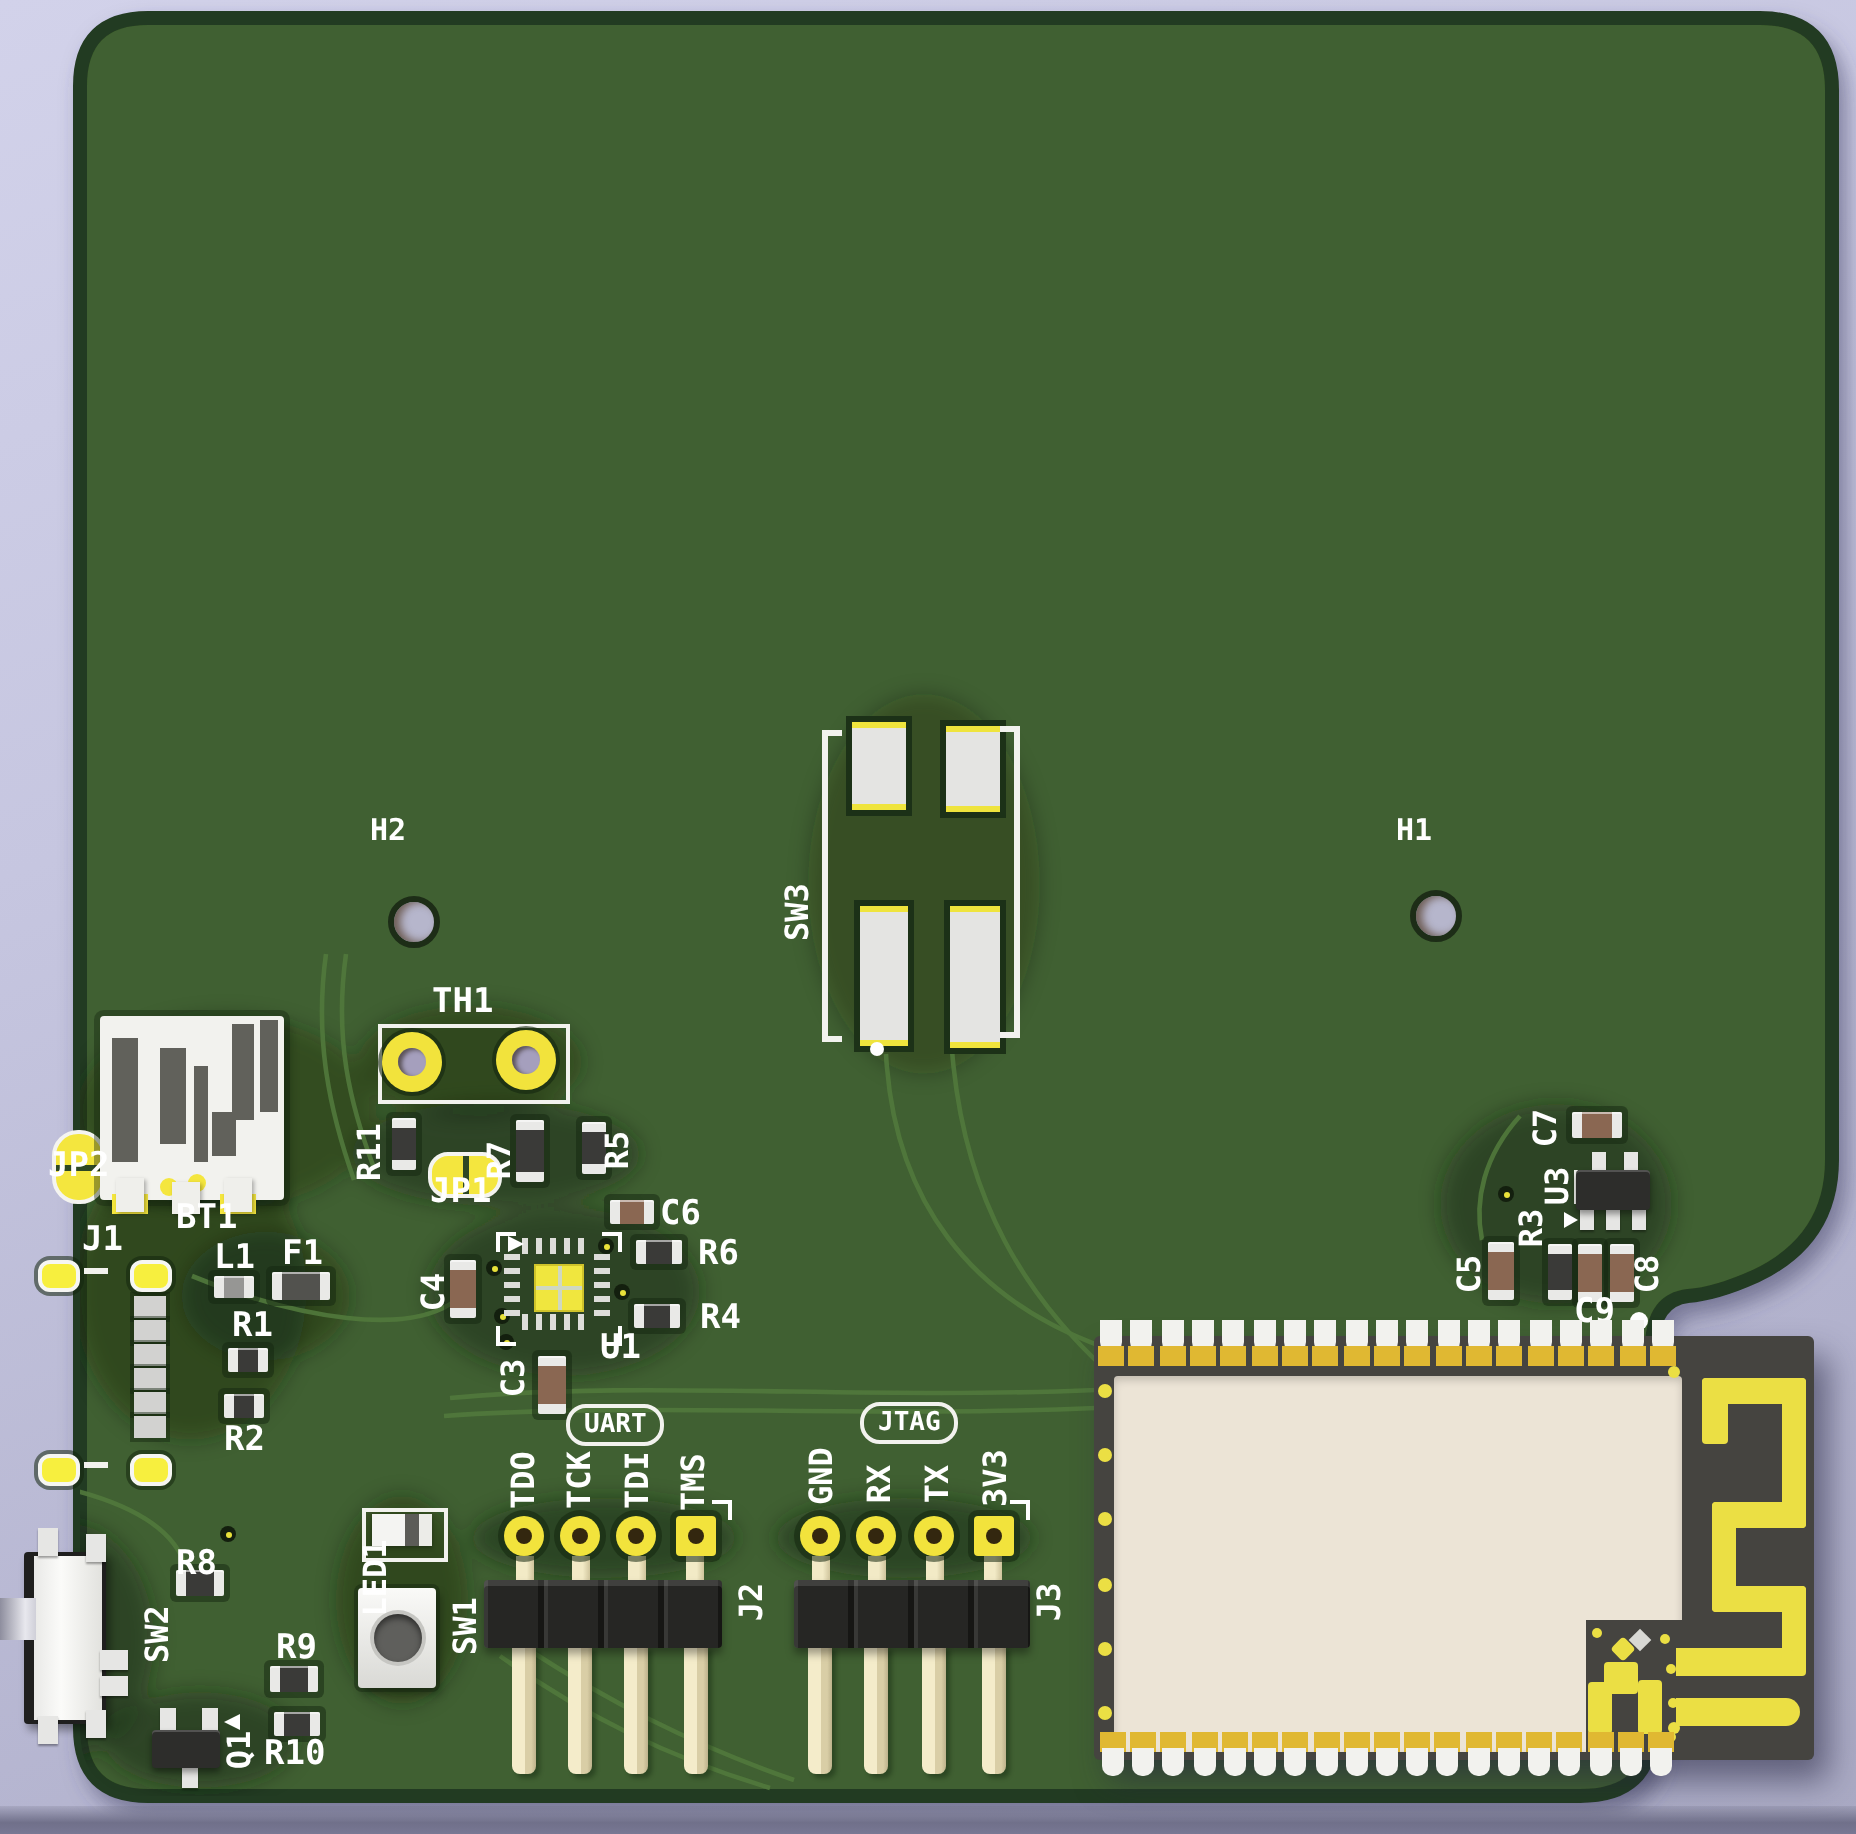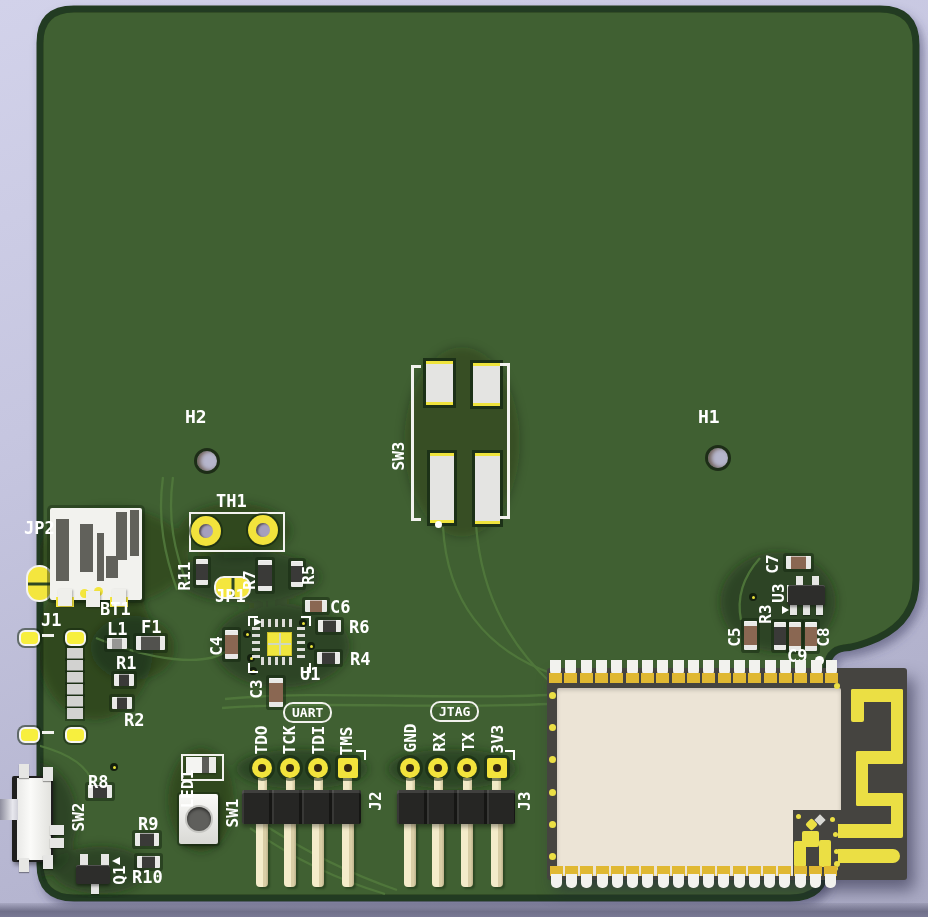--- a/index.html
+++ b/index.html
@@ -1,21 +1,21 @@
 <!DOCTYPE html>
 <html><head>
 <meta charset="utf-8">
 <style>
   html,body{margin:0;padding:0;background:#9a9ab0;}
   #stage{position:relative;width:928px;height:917px;overflow:hidden;
     background:linear-gradient(160deg,#d2d2ea 0%,#c6c6e0 35%,#b4b4cf 75%,#a9a9c3 100%);
     font-family:"DejaVu Sans Mono",monospace;}
   #boardsvg{position:absolute;left:0;top:0;}
   .lbl{position:absolute;color:#fff;font:bold 17px "DejaVu Sans Mono",monospace;line-height:1;white-space:nowrap;z-index:30;}
-  .big{font-size:18px;}
+  .big{font-size:15px;}
   .vlbl{position:absolute;color:#fff;font:bold 16px "DejaVu Sans Mono",monospace;line-height:1;white-space:nowrap;
         transform:translate(-50%,-50%) rotate(-90deg);z-index:30;}
   .pill{position:absolute;color:#fff;font:bold 13px "DejaVu Sans Mono",monospace;border:2px solid #f2f2ee;
         border-radius:10px;padding:1px 7px;z-index:30;}
   .chip{position:absolute;border-radius:1px;box-shadow:0 0 0 3px rgba(20,38,15,.5), inset 0 1px rgba(255,255,255,.55);z-index:20;}
   .chip.h{background:linear-gradient(90deg,#e9e9e7 0 5px,var(--c) 5px calc(100% - 5px),#e9e9e7 calc(100% - 5px));}
   .chip.v{background:linear-gradient(180deg,#e9e9e7 0 5px,var(--c) 5px calc(100% - 5px),#e9e9e7 calc(100% - 5px));}
   .res{--c:#3a3a38;} .cap{--c:#8a6752;} .ind{--c:#969694;} .fuse{--c:#52524e;}
   .via{position:absolute;width:8px;height:8px;border-radius:50%;background:#131f0e;z-index:15;}
   .via::after{content:"";position:absolute;left:2.5px;top:2.5px;width:3px;height:3px;border-radius:50%;background:#e8e13a;}
@@ -132,39 +132,39 @@
   <div class="sw3pad" style="left:470px;top:360px;width:27px;height:43px;"></div>
   <div class="sw3pad" style="left:427px;top:450px;width:24px;height:70px;"></div>
   <div class="sw3pad" style="left:472px;top:450px;width:25px;height:71px;"></div>
   <div class="wdot" style="left:435px;top:521px;width:7px;height:7px;"></div>
 
   <div class="lbl" style="left:216px;top:493px;">TH1</div>
   <div class="frame" style="left:189px;top:512px;width:92px;height:36px;"></div>
   <div class="thpad" style="left:191px;top:516px;"></div>
   <div class="thpad" style="left:248px;top:515px;"></div>
 
-  <div class="lbl" style="left:24px;top:520px;">JP2</div>
+  <div class="lbl" style="left:24px;top:575px;">JP2</div>
   <div class="jp hsplit" style="left:26px;top:565px;width:23px;height:33px;border-radius:13px;"></div>
   <div style="position:absolute;left:50px;top:508px;width:92px;height:92px;background:#f2f2ee;border-radius:2px;z-index:20;
        box-shadow:0 0 0 3px rgba(20,38,15,.4), 3px 4px 5px rgba(10,20,8,.35);">
     <div style="position:absolute;left:6px;top:11px;width:13px;height:62px;background:#61615b;"></div>
     <div style="position:absolute;left:30px;top:16px;width:13px;height:48px;background:#61615b;"></div>
     <div style="position:absolute;left:47px;top:25px;width:7px;height:48px;background:#61615b;"></div>
     <div style="position:absolute;left:56px;top:48px;width:12px;height:22px;background:#61615b;"></div>
     <div style="position:absolute;left:66px;top:4px;width:11px;height:48px;background:#61615b;"></div>
     <div style="position:absolute;left:80px;top:2px;width:9px;height:46px;background:#61615b;"></div>
     <div style="position:absolute;left:6px;top:89px;width:18px;height:10px;background:#f4e63e;"></div>
     <div style="position:absolute;left:60px;top:89px;width:18px;height:10px;background:#f4e63e;"></div>
     <div style="position:absolute;left:30px;top:81px;width:9px;height:9px;border-radius:50%;background:#f4e63e;"></div>
     <div style="position:absolute;left:44px;top:79px;width:9px;height:9px;border-radius:50%;background:#f4e63e;"></div>
     <div style="position:absolute;left:8px;top:81px;width:14px;height:17px;background:#efefeb;box-shadow:1px 1px 2px rgba(0,0,0,.3);"></div>
     <div style="position:absolute;left:36px;top:83px;width:14px;height:16px;background:#efefeb;box-shadow:1px 1px 2px rgba(0,0,0,.3);"></div>
     <div style="position:absolute;left:62px;top:81px;width:14px;height:17px;background:#efefeb;box-shadow:1px 1px 2px rgba(0,0,0,.3);"></div>
   </div>
-  <div class="lbl" style="left:100px;top:601px;">BT1</div>
+  <div class="lbl" style="left:88px;top:601px;">BT1</div>
 
   <div class="lbl" style="left:41px;top:612px;">J1</div>
   <div class="jpad" style="left:19px;top:630px;"></div>
   <div class="jpad" style="left:65px;top:630px;"></div>
   <div class="jpad" style="left:19px;top:727px;"></div>
   <div class="jpad" style="left:65px;top:727px;"></div>
   <div class="wline" style="left:42px;top:634px;width:12px;height:3px;"></div>
   <div class="wline" style="left:42px;top:731px;width:12px;height:3px;"></div>
   <div class="gpad" style="left:67px;top:648px;"></div>
   <div class="gpad" style="left:67px;top:660px;"></div>
@@ -173,21 +173,21 @@
   <div class="gpad" style="left:67px;top:696px;"></div>
   <div class="gpad" style="left:67px;top:708px;"></div>
 
   <div class="lbl" style="left:107px;top:621px;">L1</div>
   <div class="chip h ind" style="left:107px;top:638px;width:20px;height:11px;"></div>
   <div class="lbl" style="left:141px;top:619px;">F1</div>
   <div class="chip h fuse" style="left:136px;top:636px;width:29px;height:14px;"></div>
   <div class="lbl" style="left:116px;top:655px;">R1</div>
   <div class="chip h res" style="left:114px;top:674px;width:20px;height:12px;"></div>
   <div class="chip h res" style="left:112px;top:697px;width:20px;height:12px;"></div>
-  <div class="lbl" style="left:112px;top:712px;margin-left:12px;">R2</div>
+  <div class="lbl" style="left:112px;top:712px;">R2</div>
 
   <div class="vlbl" style="left:185px;top:576px;">R11</div>
   <div class="chip v res" style="left:196px;top:559px;width:12px;height:26px;"></div>
   <div class="lbl" style="left:215px;top:588px;">JP1</div>
   <div class="jp vsplit" style="left:214px;top:576px;width:33px;height:19px;border-radius:10px;"></div>
   <div class="vlbl" style="left:250px;top:580px;">R7</div>
   <div class="chip v res" style="left:258px;top:560px;width:14px;height:31px;"></div>
   <div class="chip v res" style="left:291px;top:561px;width:12px;height:26px;"></div>
   <div class="vlbl" style="left:309px;top:575px;">R5</div>
 

